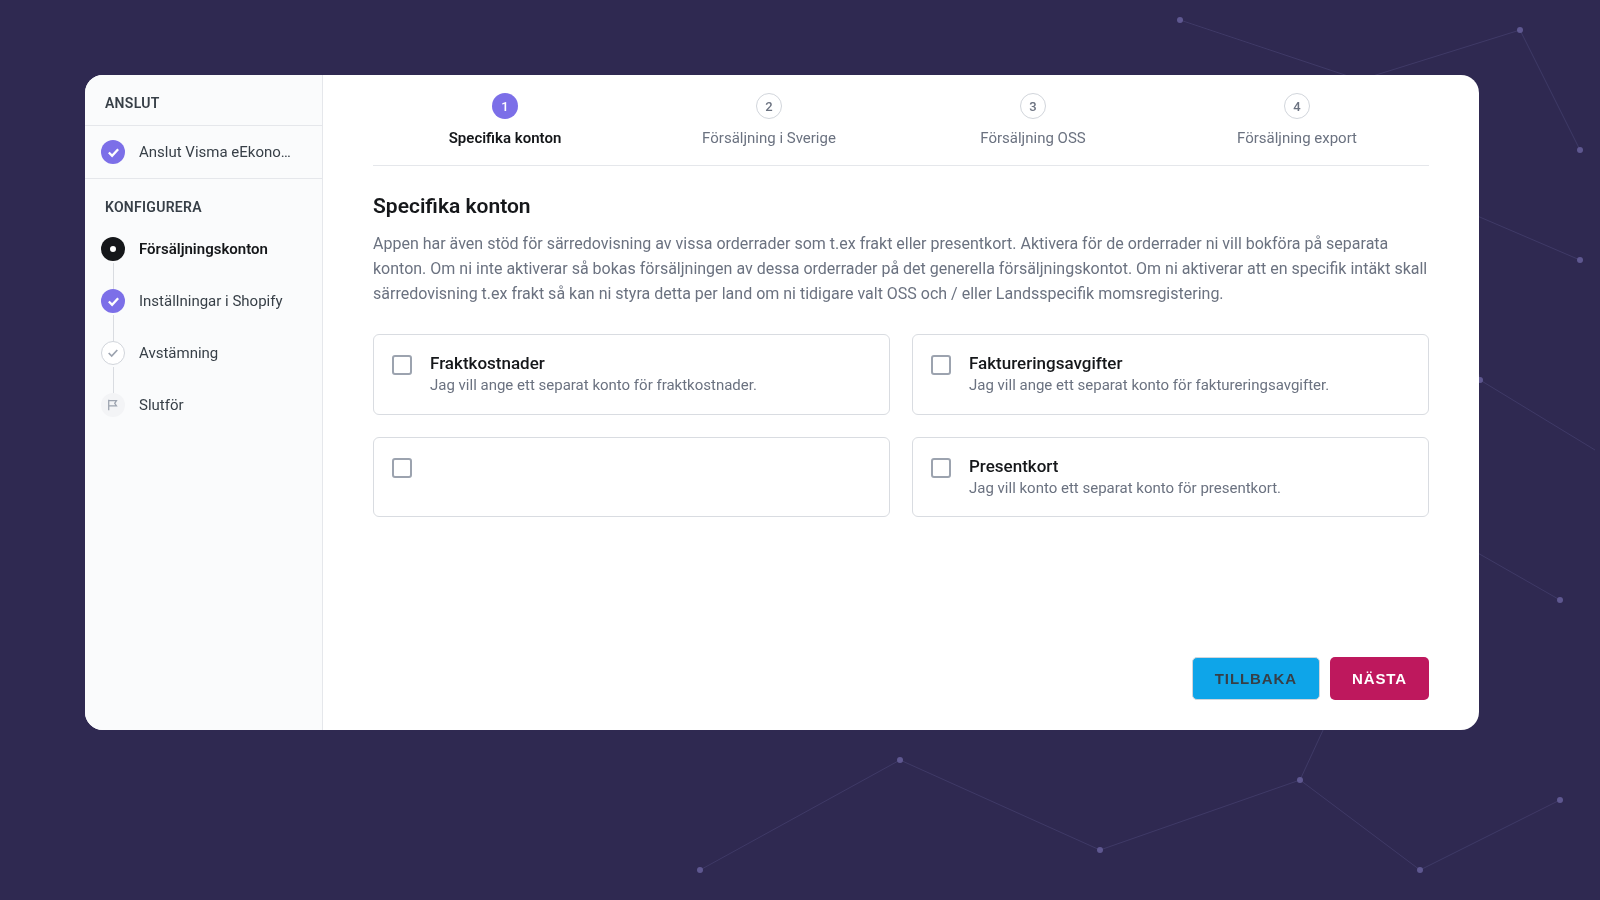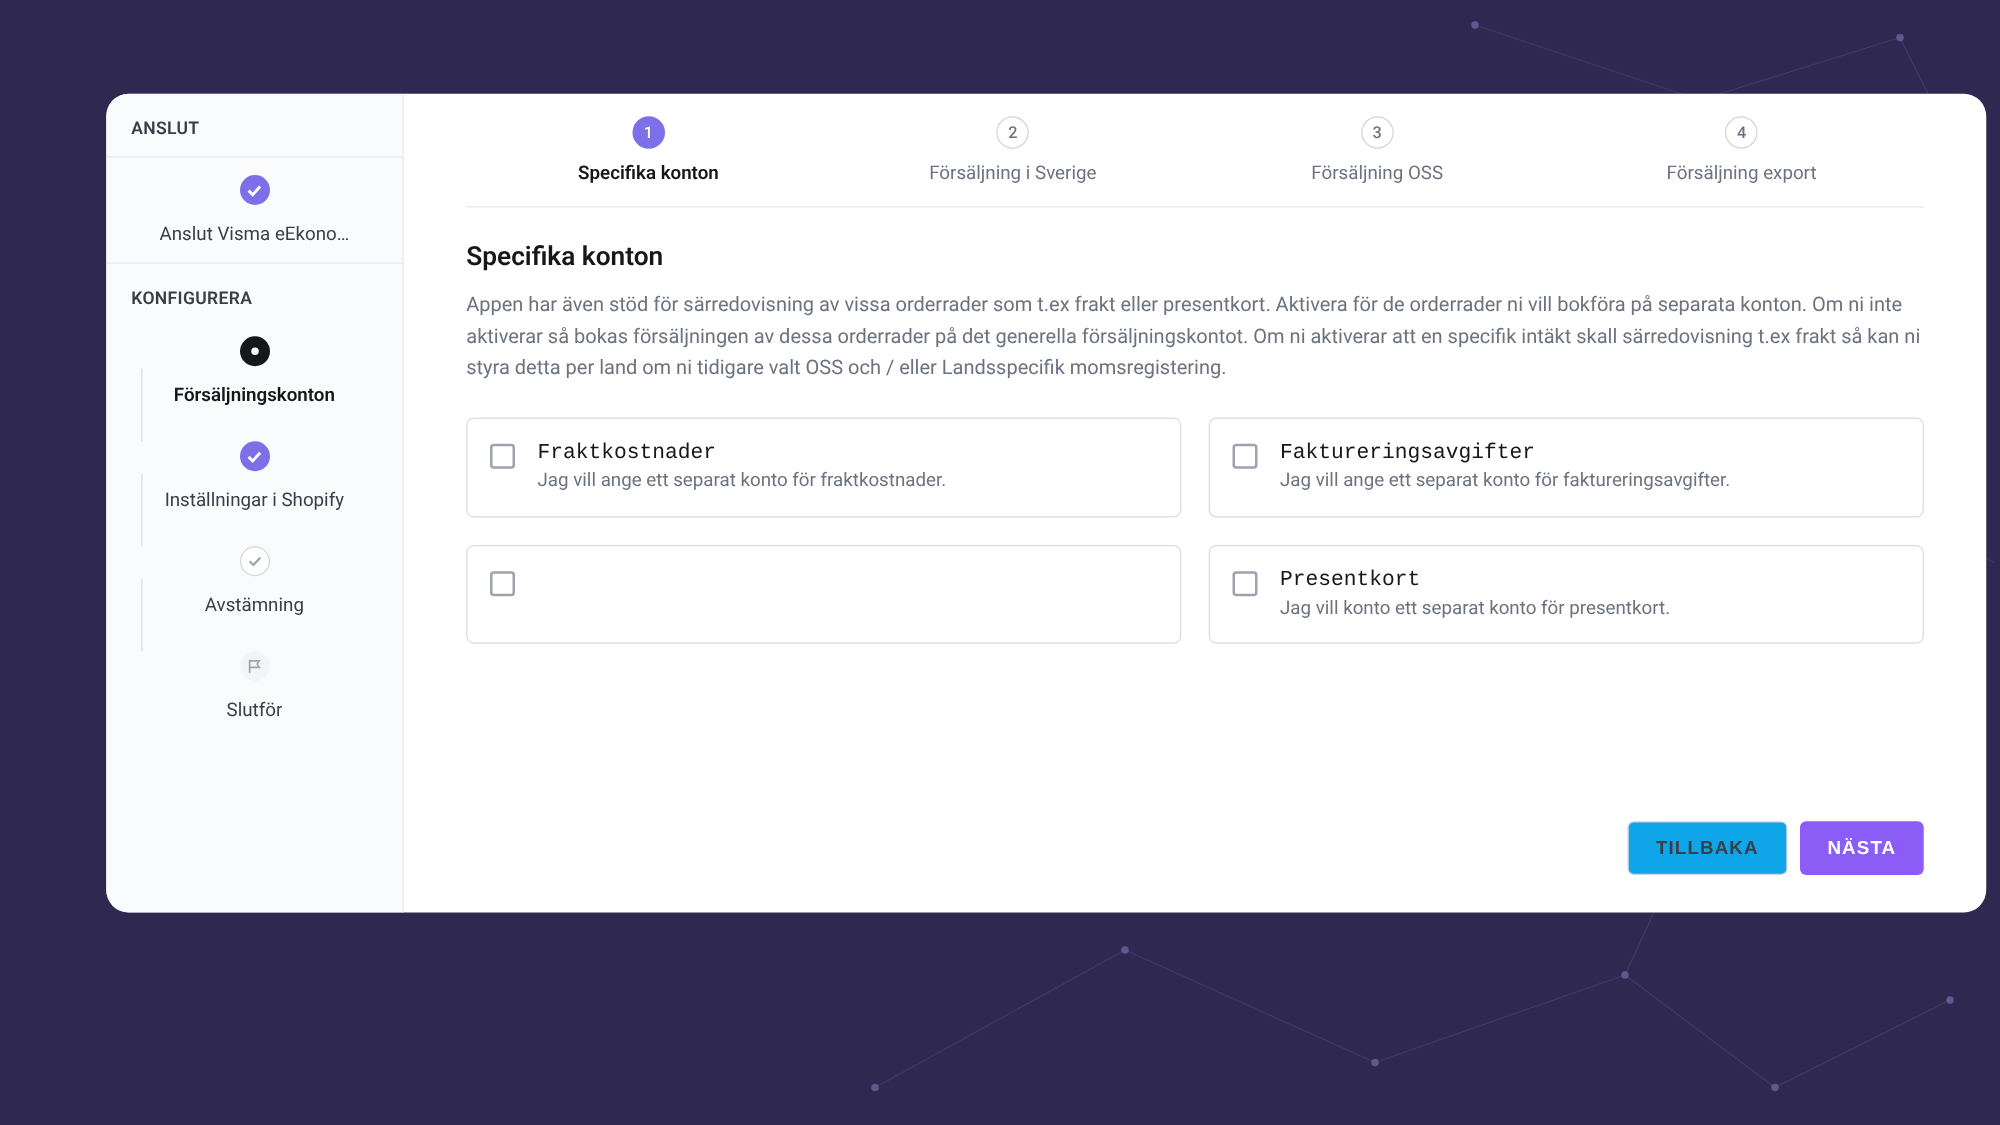--- a/index.html
+++ b/index.html
@@ -19,21 +19,21 @@
 .backdrop svg {
   position: absolute;
   inset: 0;
   width: 100%;
   height: 100%;
 }
 .modal {
   position: absolute;
   top: 75px;
   left: 85px;
-  width: 1504px;
+  width: 1394px;
   height: 655px;
   background: #fff;
   border-radius: 18px;
   display: flex;
   overflow: hidden;
 }
 .sidebar {
   width: 238px;
   border-right: 1px solid #e5e7eb;
   background: #fafbfc;
@@ -55,21 +55,20 @@
   height: 1px;
   background: #e5e7eb;
 }
 .sidebar-item {
   display: flex;
   align-items: center;
   padding: 14px 16px 14px 16px;
   gap: 14px;
   cursor: pointer;
   position: relative;
-  flex-direction: column;
 }
 .sidebar-item .step-line {
   position: absolute;
   left: 28px;
   top: 40px;
   bottom: -14px;
   width: 1px;
   background: #d9dce1;
 }
 .sidebar-item:last-child .step-line { display: none; }
@@ -202,21 +201,20 @@
   margin-top: 2px;
 }
 .card-body {
   flex: 1;
 }
 .card-title {
   font-size: 17px;
   font-weight: 500;
   color: #15171a;
   margin-bottom: 2px;
-  font-family: Liberation Mono, monospace;
 }
 .card-desc {
   font-size: 15px;
   color: #6b7280;
   line-height: 1.35;
 }
 .footer {
   display: flex;
   justify-content: flex-end;
   gap: 10px;
@@ -230,21 +228,21 @@
   border-radius: 5px;
   cursor: pointer;
   border: none;
 }
 .btn-secondary {
   background: #0ea5e9;
   border: 1px solid #d1d5db;
   color: #373f47;
 }
 .btn-primary {
-  background: #8b5cf6;
+  background: #be185d;
   color: #fff;
 }
 </style>
 </head>
 <body>
 
 <div class="backdrop">
   <svg viewBox="0 0 1600 900" preserveAspectRatio="none">
     <g stroke="#4a4575" stroke-width="1" fill="none" opacity="0.6">
       <line x1="1180" y1="20" x2="1360" y2="80"></line>

